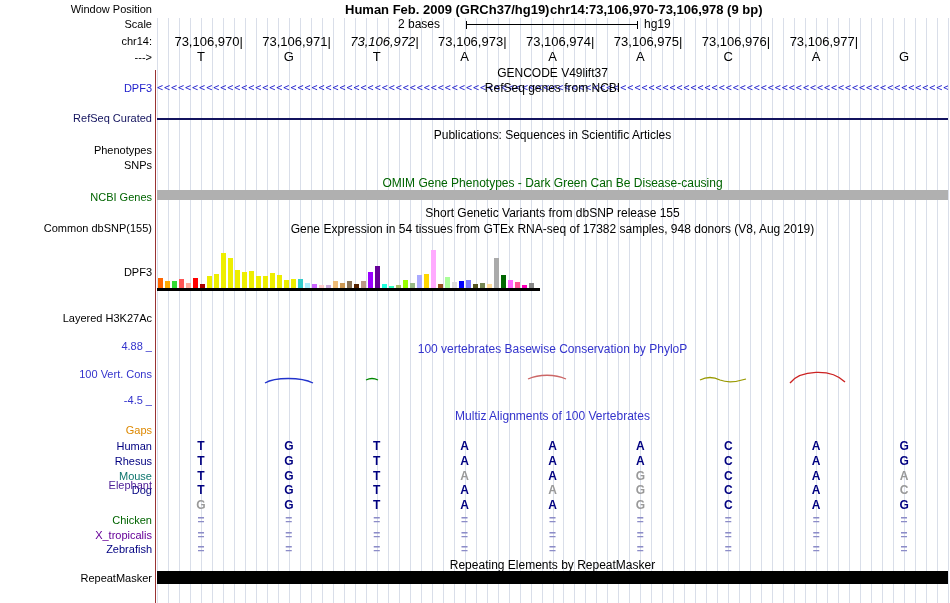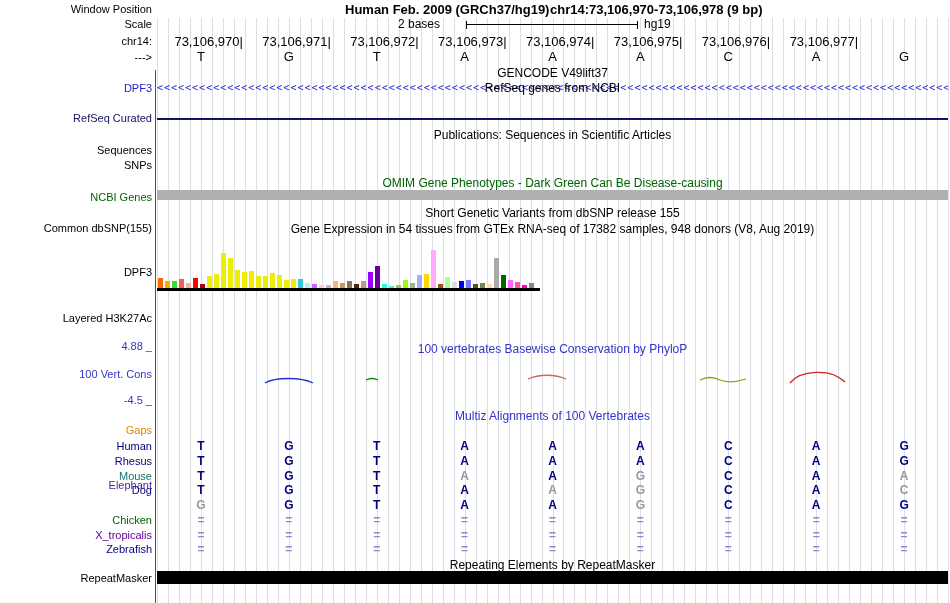--- a/index.html
+++ b/index.html
@@ -112,21 +112,21 @@
 
   <div class="side" style="top:17px">Scale</div>
   <div class="txt" style="left:398px;top:17px;width:64px;text-align:left">2 bases</div>
   <div class="scale-line"></div>
   <div class="txt" style="left:644px;top:17px">hg19</div>
 
   <div class="side" style="top:34px">chr14:</div>
   <div>
       <div class="coord" style="left: 150.889px;">73,106,970</div>
       <div class="coord" style="left: 238.778px;">73,106,971</div>
-      <div class="coord" style="left: 326.667px;">73,106,972</div>
+      <div class="coord" style="left: 326.667px; font-style: italic;">73,106,972</div>
       <div class="coord" style="left: 414.556px;">73,106,973</div>
       <div class="coord" style="left: 502.444px;">73,106,974</div>
       <div class="coord" style="left: 590.333px;">73,106,975</div>
       <div class="coord" style="left: 678.222px;">73,106,976</div>
       <div class="coord" style="left: 766.111px;">73,106,977</div>
     </div>
   <div class="side" style="top:50px">---&gt;</div>
   <div>
       <div class="base" style="left: 188.944px;">T</div>
       <div class="base" style="left: 276.833px;">G</div>
@@ -141,21 +141,21 @@
 
   <div class="title" style="top:66px">GENCODE V49lift37</div>
   <div class="side c-blue" style="top:81px">DPF3</div>
   <div class="arrows" style="top:81px">&lt;&lt;&lt;&lt;&lt;&lt;&lt;&lt;&lt;&lt;&lt;&lt;&lt;&lt;&lt;&lt;&lt;&lt;&lt;&lt;&lt;&lt;&lt;&lt;&lt;&lt;&lt;&lt;&lt;&lt;&lt;&lt;&lt;&lt;&lt;&lt;&lt;&lt;&lt;&lt;&lt;&lt;&lt;&lt;&lt;&lt;&lt;&lt;&lt;&lt;&lt;&lt;&lt;&lt;&lt;&lt;&lt;&lt;&lt;&lt;&lt;&lt;&lt;&lt;&lt;&lt;&lt;&lt;&lt;&lt;&lt;&lt;&lt;&lt;&lt;&lt;&lt;&lt;&lt;&lt;&lt;&lt;&lt;&lt;&lt;&lt;&lt;&lt;&lt;&lt;&lt;&lt;&lt;&lt;&lt;&lt;&lt;&lt;&lt;&lt;&lt;&lt;&lt;&lt;&lt;&lt;&lt;&lt;&lt;&lt;&lt;&lt;&lt;&lt;&lt;&lt;&lt;&lt;&lt;&lt;&lt;&lt;&lt;&lt;&lt;&lt;&lt;&lt;&lt;&lt;&lt;&lt;&lt;&lt;&lt;&lt;&lt;&lt;&lt;&lt;&lt;&lt;&lt;&lt;&lt;&lt;&lt;&lt;&lt;&lt;</div>
 
   <div class="title" style="top:81px">RefSeq genes from NCBI</div>
   <div class="side c-refseq" style="top:111px">RefSeq Curated</div>
   <div style="position:absolute;left:157px;top:118px;width:791px;height:2px;background:#13135e"></div>
 
   <div class="title" style="top:128px">Publications: Sequences in Scientific Articles</div>
-  <div class="side" style="top:143px">Sequences</div>
+  <div class="side" style="top:143px">Phenotypes</div>
   <div class="side" style="top:158px">SNPs</div>
 
   <div class="title c-green" style="top:176px">OMIM Gene Phenotypes - Dark Green Can Be Disease-causing</div>
   <div class="side c-green" style="top:190px">NCBI Genes</div>
   <div style="position:absolute;left:157px;top:190px;width:791px;height:10px;background:#b0b0b0"></div>
 
   <div class="title" style="top:206px">Short Genetic Variants from dbSNP release 155</div>
   <div class="side" style="top:221px">Common dbSNP(155)</div>
 
   <div class="title" style="top:222px">Gene Expression in 54 tissues from GTEx RNA-seq of 17382 samples, 948 donors (V8, Aug 2019)</div>

